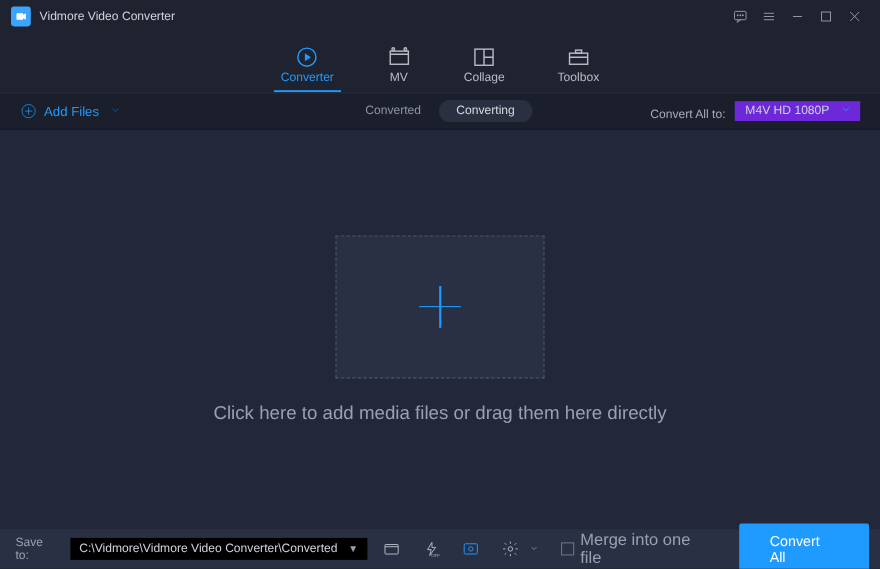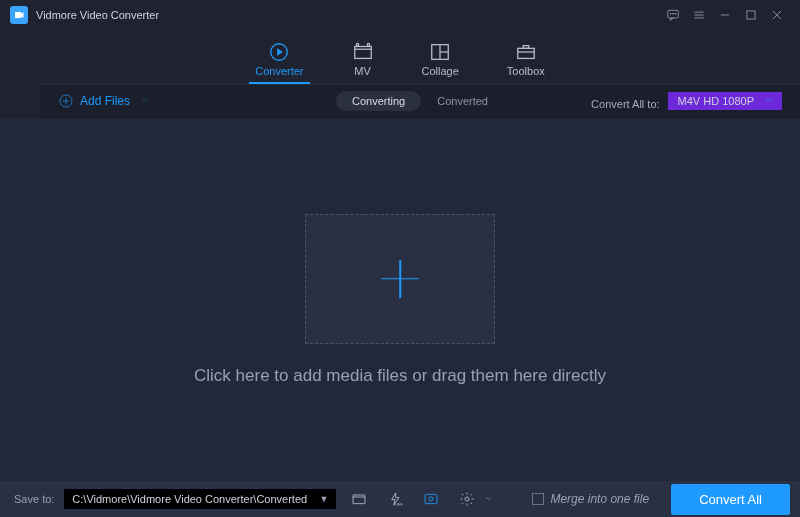--- a/index.html
+++ b/index.html
@@ -16,21 +16,21 @@
   
   .topnav { height: 54px; display:flex; align-items:flex-end; justify-content:center; gap: 48px; border-bottom: 1px solid rgba(255,255,255,0); }
   .topnav .tab { display:flex; flex-direction:column; align-items:center; gap:4px; padding-bottom:6px; font-size:11px; color:#b7bcc7; position:relative; }
   .topnav .tab.active { color:#1f9bff; }
   .topnav .tab.active::after { content:""; position:absolute; bottom:-1px; left:-6px; right:-6px; height:2px; background:#1f9bff; }
   .topnav .tab .ticon { width:22px; height:18px; display:flex; align-items:center; justify-content:center; }
   .topnav .tab .ticon svg { stroke:#b7bcc7; fill:none; stroke-width:1.4; }
   .topnav .tab.active .ticon svg { stroke:#1f9bff; }
 
   
-  .toolbar { height: 34px; display:flex; align-items:center; padding: 0 18px; font-size:12px; background:#1b1f2b; border-top:1px solid #272c3c; border-bottom:1px solid #171a24; position:relative;margin-left:40px; }
+  .toolbar { height: 34px; display:flex; align-items:center; padding: 0 18px; font-size:12px; background:#1b1f2b; border-top:1px solid #272c3c; border-bottom:1px solid #171a24; position:relative; }
   .addfiles { display:flex; align-items:center; gap:6px; color:#1f9bff; }
   .addfiles svg { stroke:#1f9bff; fill:none; }
   .addfiles .chev { margin-left:4px; }
   .seg { position:absolute; left:50%; transform:translateX(-50%); display:flex; align-items:center; gap:0; }
   .seg .segbtn { padding:4px 16px; font-size:11px; color:#8e94a3; border-radius:12px; }
   .seg .segbtn.active { background:#2b3040; color:#d7dbe4; }
   .convert-all { margin-left:auto; display:flex; align-items:flex-end; gap:8px; font-size:11px; }
   .convert-all .sel { background:#6d28d9; padding:3px 28px 3px 10px; color:#cfd3dc; position:relative; min-width:110px; font-size:11px; }
   .convert-all .sel .chev2 { position:absolute; right:8px; top:50%; transform:translateY(-50%); color:#1f9bff; }
 
@@ -46,21 +46,21 @@
 
   
   .bottombar { height: 36px; background:#2a3044; display:flex; align-items:center; padding:0 10px 0 14px; gap:10px; font-size:12px; }
   .saveto-label { color:#9aa0af; font-size:11px; }
   .pathbox { background:#000000; color:#cfd3dc; font-size:11px; padding:4px 8px; width:272px; display:flex; align-items:center; justify-content:space-between; }
   .pathbox .chev3 { color:#9aa0af; font-size:9px; }
   .ib { width:26px; height:24px; display:flex; align-items:center; justify-content:center; }
   .ib svg { stroke:#b7bcc7; fill:none; stroke-width:1.3; width:16px; height:16px; }
   .ib.accent svg { stroke:#1f9bff; }
   .bottombar .grow { flex:1; }
-  .merge { display:flex; align-items:center; gap:6px; color:#9aa0af; font-size:12px;font-style:italic; }
+  .merge { display:flex; align-items:center; gap:6px; color:#9aa0af; font-size:15px; }
   .merge .box { width:12px; height:12px; border:1px solid #6b7285; }
   .convertall { background:#1f9bff; color:#fff; padding:8px 28px; font-size:13px; border-radius:2px; margin-left:12px; }
 </style>
 </head>
 <body>
 
 <div class="titlebar">
   <div class="logo">
     <svg viewBox="0 0 24 24">
         <path d="M4 6h12v12H4z M16 9l5-3v12l-5-3z"></path>
@@ -154,22 +154,22 @@
       </svg>
     <span>Add Files</span>
     <span class="chev">
       <svg width="10" height="10" viewBox="0 0 24 24">
           <polyline points="6 9 12 15 18 9"></polyline>
         </svg>
     </span>
   </div>
 
   <div class="seg">
+    <div class="segbtn">Converted</div>
     <div class="segbtn active">Converting</div>
-    <div class="segbtn">Converted</div>
   </div>
 
   <div class="convert-all">
     <span>Convert All to:</span>
     <div class="sel">
       <span>M4V HD 1080P</span>
       <span class="chev2">
         <svg width="10" height="10" viewBox="0 0 24 24" stroke="#1f9bff" fill="none" stroke-width="2">
             <polyline points="6 9 12 15 18 9"></polyline>
           </svg>

